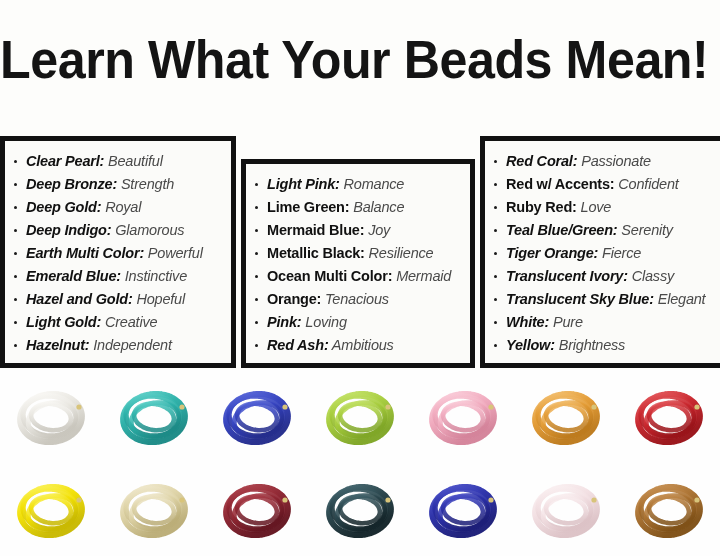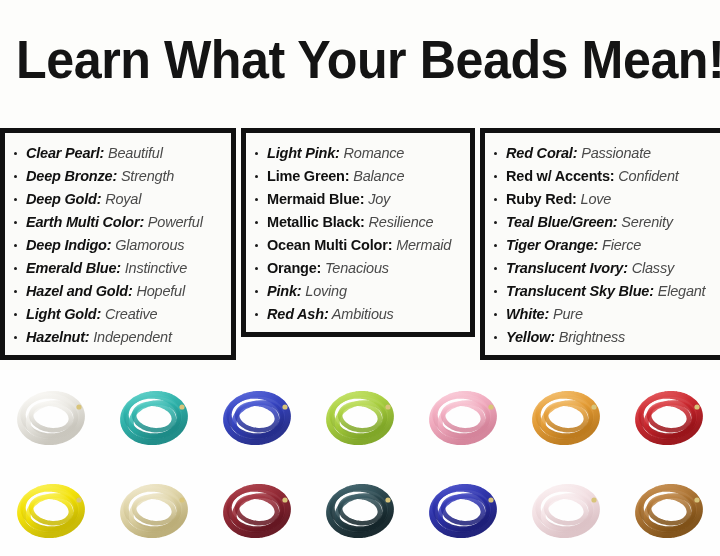--- a/index.html
+++ b/index.html
@@ -8,41 +8,40 @@
     background:#fdfdfb;
     font-family:"Liberation Sans",sans-serif;
     overflow:hidden;
     position:relative;
   }
   
   #title-bar{
     height:118px;
     background:#fdfdfb;
     display:flex;align-items:center;
-    padding-left:16px;
     box-sizing:border-box;
   }
   #poster-title{
     font-family:"Liberation Sans",sans-serif;
     font-weight:bold;
     font-size:54px;
     line-height:1;
     color:#141414;
     letter-spacing:-0.5px;
     transform:scaleX(0.93);
     transform-origin:left center;
     white-space:nowrap;
   }
   
   #legend{
     position:absolute;
     top:128px;left:0;
     width:720px;height:240px;
     display:flex;
-    align-items:flex-start;
+    align-items:flex-end;
   }
   .legend-col{
     background:#fbfbf9;
     border:5px solid #111111;
     box-sizing:border-box;
     padding:9px 4px 6px 6px;
     overflow:hidden;
   }
   .col-1{width:236px;margin-right:5px;}
   .col-2{width:234px;margin-right:5px;}
@@ -107,22 +106,22 @@
   <div id="poster-title">Learn What Your Beads Mean!</div>
 </div>
 
 <div id="legend">
 
   <div class="legend-col col-1">
     <ul class="legend-list" id="list-0">
         <li class="legend-item"><span class="bead-name">Clear Pearl:</span><span class="bead-meaning"> Beautiful</span></li>
         <li class="legend-item"><span class="bead-name">Deep Bronze:</span><span class="bead-meaning"> Strength</span></li>
         <li class="legend-item"><span class="bead-name">Deep Gold:</span><span class="bead-meaning"> Royal</span></li>
+        <li class="legend-item"><span class="bead-name">Deep Indigo:</span><span class="bead-meaning"> Glamorous</span></li>
         <li class="legend-item"><span class="bead-name">Earth Multi Color:</span><span class="bead-meaning"> Powerful</span></li>
-        <li class="legend-item"><span class="bead-name">Deep Indigo:</span><span class="bead-meaning"> Glamorous</span></li>
         <li class="legend-item"><span class="bead-name">Emerald Blue:</span><span class="bead-meaning"> Instinctive</span></li>
         <li class="legend-item"><span class="bead-name">Hazel and Gold:</span><span class="bead-meaning"> Hopeful</span></li>
         <li class="legend-item"><span class="bead-name">Light Gold:</span><span class="bead-meaning"> Creative</span></li>
         <li class="legend-item"><span class="bead-name">Hazelnut:</span><span class="bead-meaning"> Independent</span></li>
       </ul>
   </div>
 
   <div class="legend-col col-2">
     <ul class="legend-list" id="list-1">
         <li class="legend-item"><span class="bead-name">Light Pink:</span><span class="bead-meaning"> Romance</span></li>

